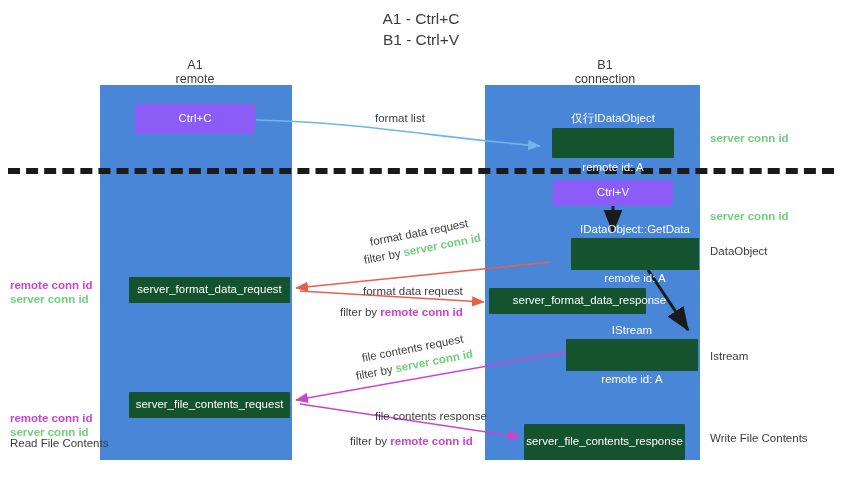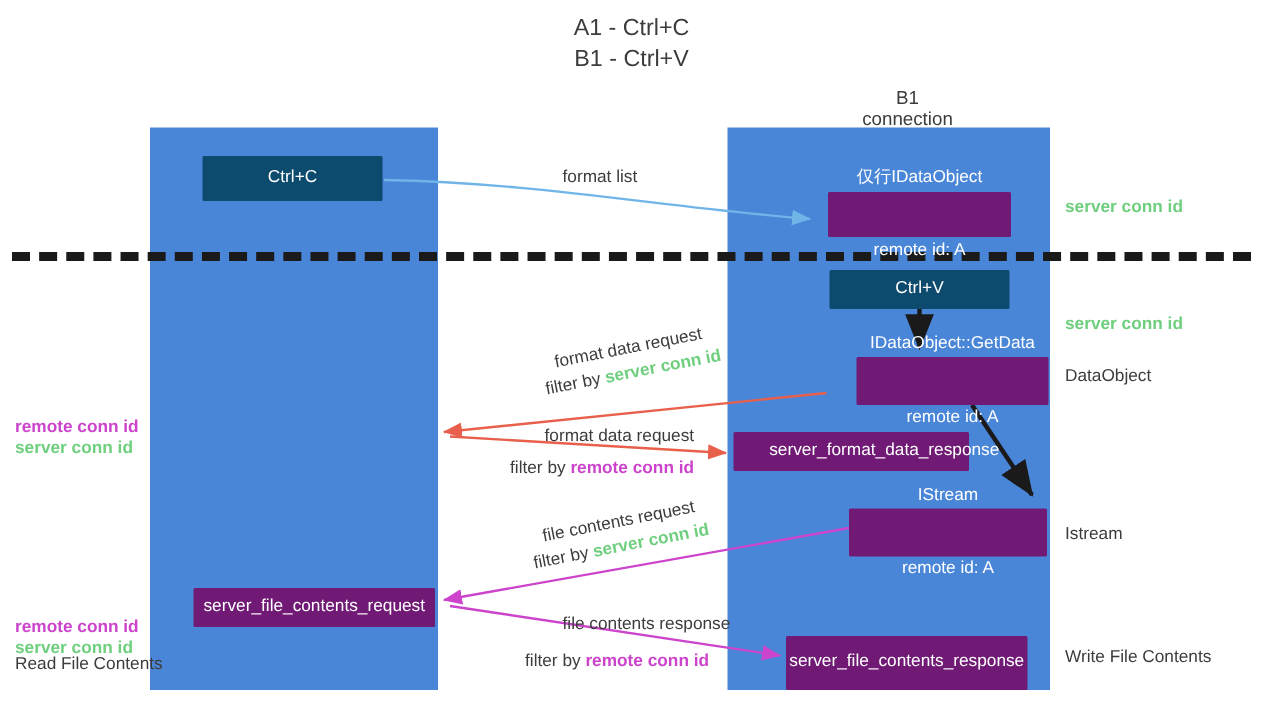--- a/index.html
+++ b/index.html
@@ -53,25 +53,25 @@
     display: flex;
     flex-direction: column;
     align-items: center;
     justify-content: center;
     font-size: 11.5px;
     line-height: 13.5px;
     text-align: center;
     border-radius: 1px;
   }
   .node.orange {
-    background: #701a75;
+    background: #14532d;
     gap: 36px;
   }
   .node.green {
-    background: #0c4a6e;
+    background: #8b5cf6;
   }
   .edge-label {
     position: absolute;
     font-size: 11.5px;
     line-height: 14px;
     color: #3c3c3c;
     white-space: nowrap;
   }
   .edge-label.rot-up {
     transform: rotate(-11deg);
@@ -107,20 +107,24 @@
 </head>
 <body>
 
 <div id="canvas">
 
   <div class="title">
     <div>A1 - Ctrl+C</div>
     <div>B1 - Ctrl+V</div>
   </div>
 
+  <div class="lane-header" style="left:135px; top:58px; width:120px;">
+    <div>A1</div>
+    <div>remote</div>
+  </div>
   <div class="lane-header" style="left:535px; top:58px; width:140px;">
     <div>B1</div>
     <div>connection</div>
   </div>
 
   <div class="lane" style="left:100px; top:85px; width:192px; height:375px;"></div>
   <div class="lane" style="left:485px; top:85px; width:215px; height:375px;"></div>
 
   <svg class="layer" viewBox="0 0 842 485">
     <defs>
@@ -171,20 +175,23 @@
   <div class="node orange" style="left:551px; top:238px; width:128px; height:32px;margin-left:20px;">
     <span>IDataObject::GetData</span>
     <span>remote id: A</span>
   </div>
 
   <div class="node orange" style="left:566px; top:339px; width:132px; height:32px;">
     <span>IStream</span>
     <span>remote id: A</span>
   </div>
 
+  <div class="node orange" style="left:129px; top:277px; width:161px; height:26px;">
+    <span>server_format_data_request</span>
+  </div>
 
   <div class="node orange" style="left:489px; top:288px; width:157px; height:26px;padding-left:44px;">
     <span>server_format_data_response</span>
   </div>
 
   <div class="node orange" style="left:129px; top:392px; width:161px; height:26px;">
     <span>server_file_contents_request</span>
   </div>
 
   <div class="node orange" style="left:524px; top:424px; width:161px; height:36px;">

